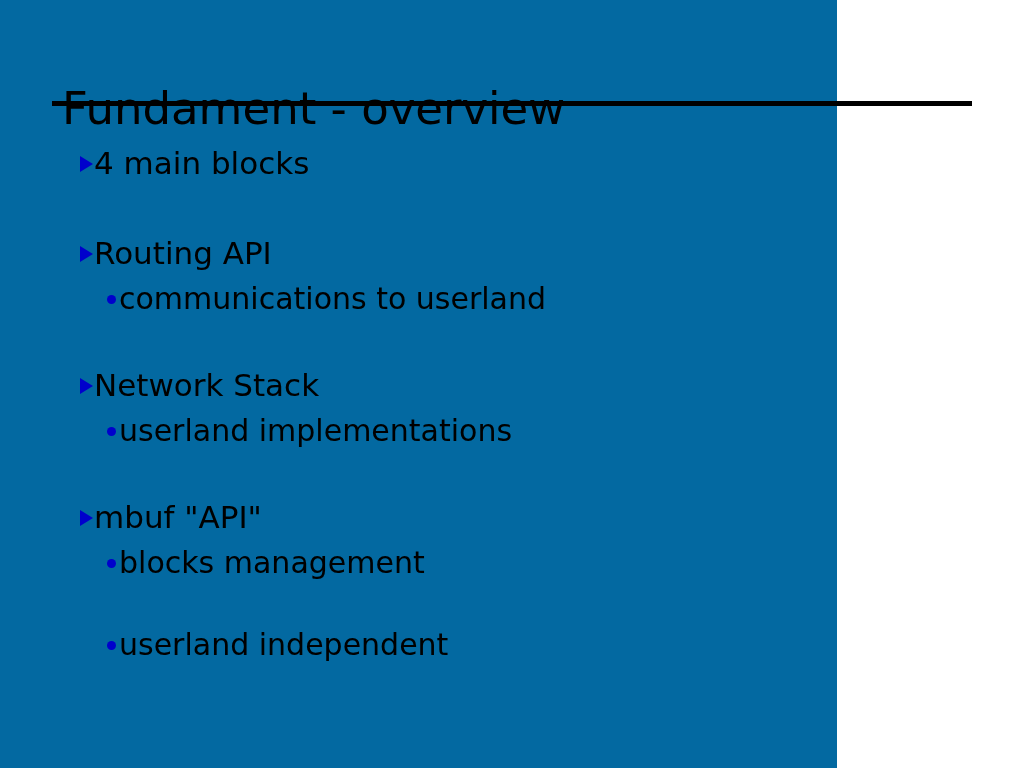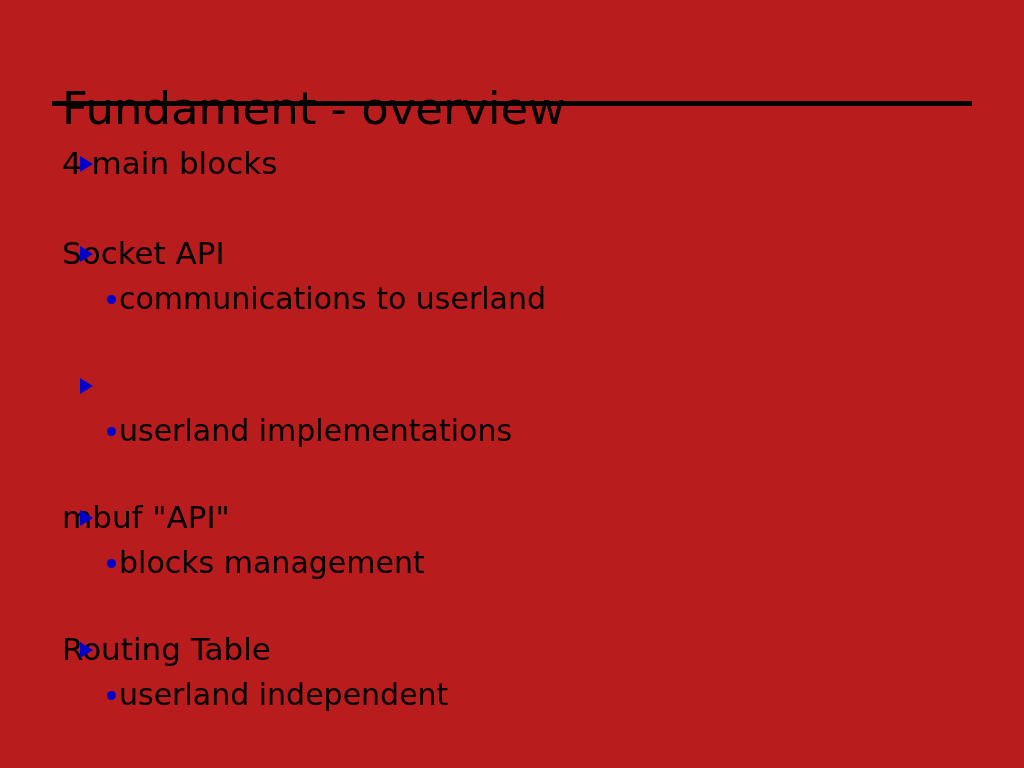--- a/index.html
+++ b/index.html
@@ -10,23 +10,23 @@
   body {
     width: 1024px;
     height: 768px;
     background: #ffffff;
     font-family: "DejaVu Sans", sans-serif;
     overflow: hidden;
   }
 
   .slide {
     position: relative;
-    width: 1024px;
+    width: 837px;
     height: 768px;
-    background: #b91c1c;
+    background: #0369a1;
   }
 
   
   .slide-title {
     position: absolute;
     left: 62px;
     top: 52px;
     font-size: 45px;
     line-height: 54px;
     color: #000000;
@@ -51,21 +51,21 @@
     top: 142px;
     width: 1024px;
   }
 
   .group {
     position: relative;
   }
 
   .lvl1 {
     position: relative;
-    padding-left: 62px;
+    padding-left: 94px;
     min-height: 42px;
     font-size: 31px;
     line-height: 42px;
     color: #000000;
     white-space: nowrap;
   }
 
   .lvl1 .tri-bullet {
     position: absolute;
     left: 80px;
@@ -128,54 +128,51 @@
     <div class="group no-sub">
       <div class="lvl1">
         <span class="tri-bullet"></span>
         <span class="lvl1-text">4 main blocks</span>
       </div>
     </div>
 
     <div class="group">
       <div class="lvl1">
         <span class="tri-bullet"></span>
-        <span class="lvl1-text">Socket API</span>
+        <span class="lvl1-text">Routing API</span>
       </div>
       <div class="lvl2">
         <span class="dot-bullet"></span>
         <span class="lvl2-text">communications to userland</span>
       </div>
     </div>
 
     <div class="group">
       <div class="lvl1">
         <span class="tri-bullet"></span>
+        <span class="lvl1-text">Network Stack</span>
       </div>
       <div class="lvl2">
         <span class="dot-bullet"></span>
         <span class="lvl2-text">userland implementations</span>
       </div>
     </div>
 
     <div class="group">
       <div class="lvl1">
         <span class="tri-bullet"></span>
         <span class="lvl1-text">mbuf "API"</span>
       </div>
       <div class="lvl2">
         <span class="dot-bullet"></span>
         <span class="lvl2-text">blocks management</span>
       </div>
     </div>
 
     <div class="group">
-      <div class="lvl1">
-        <span class="tri-bullet"></span>
-        <span class="lvl1-text">Routing Table</span>
-      </div>
       <div class="lvl2">
         <span class="dot-bullet"></span>
         <span class="lvl2-text">userland independent</span>
       </div>
     </div>
 
   </div>
 </div>
 
 </body></html>

